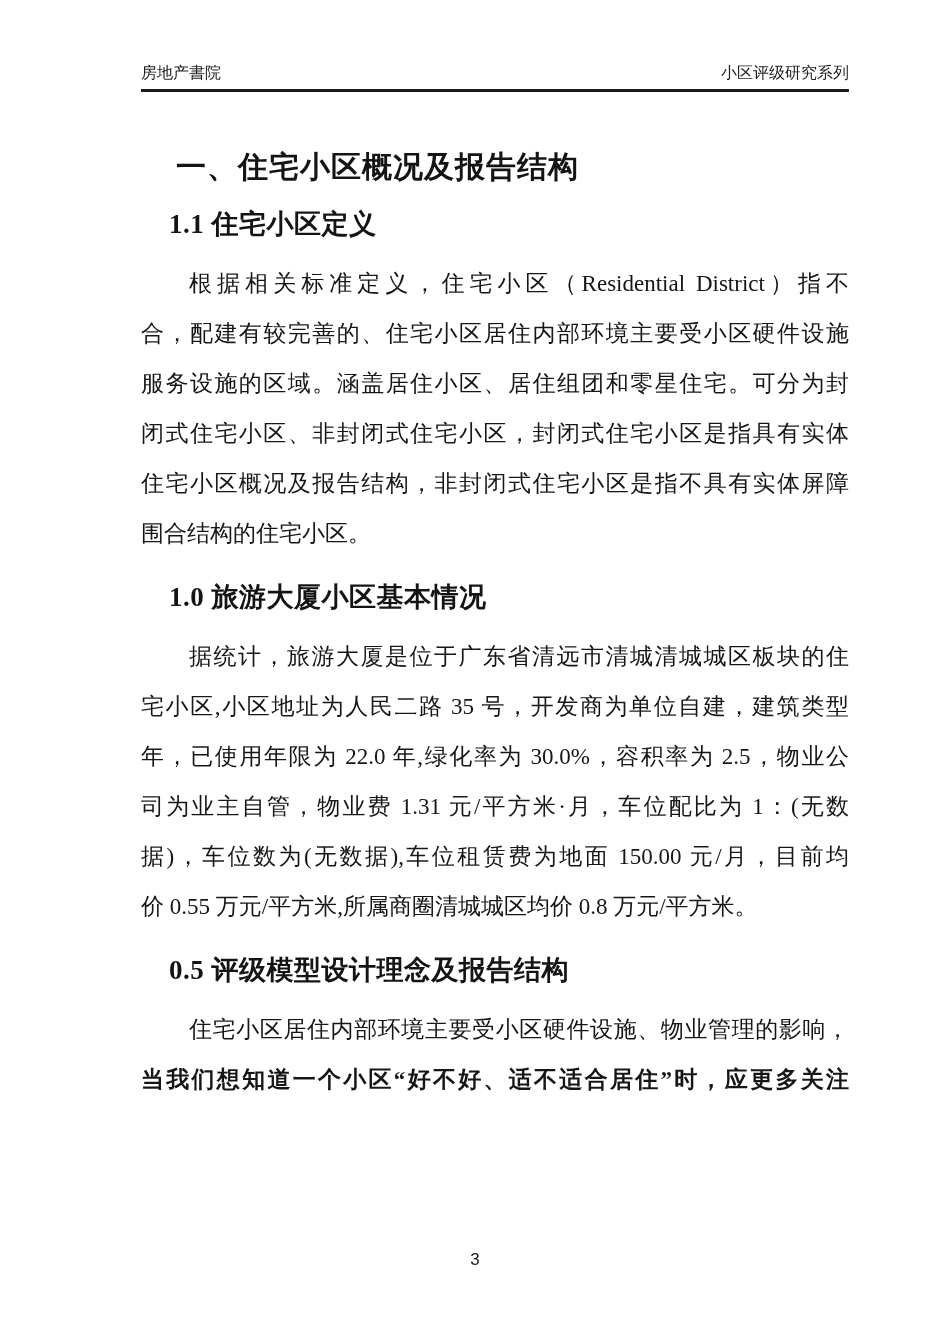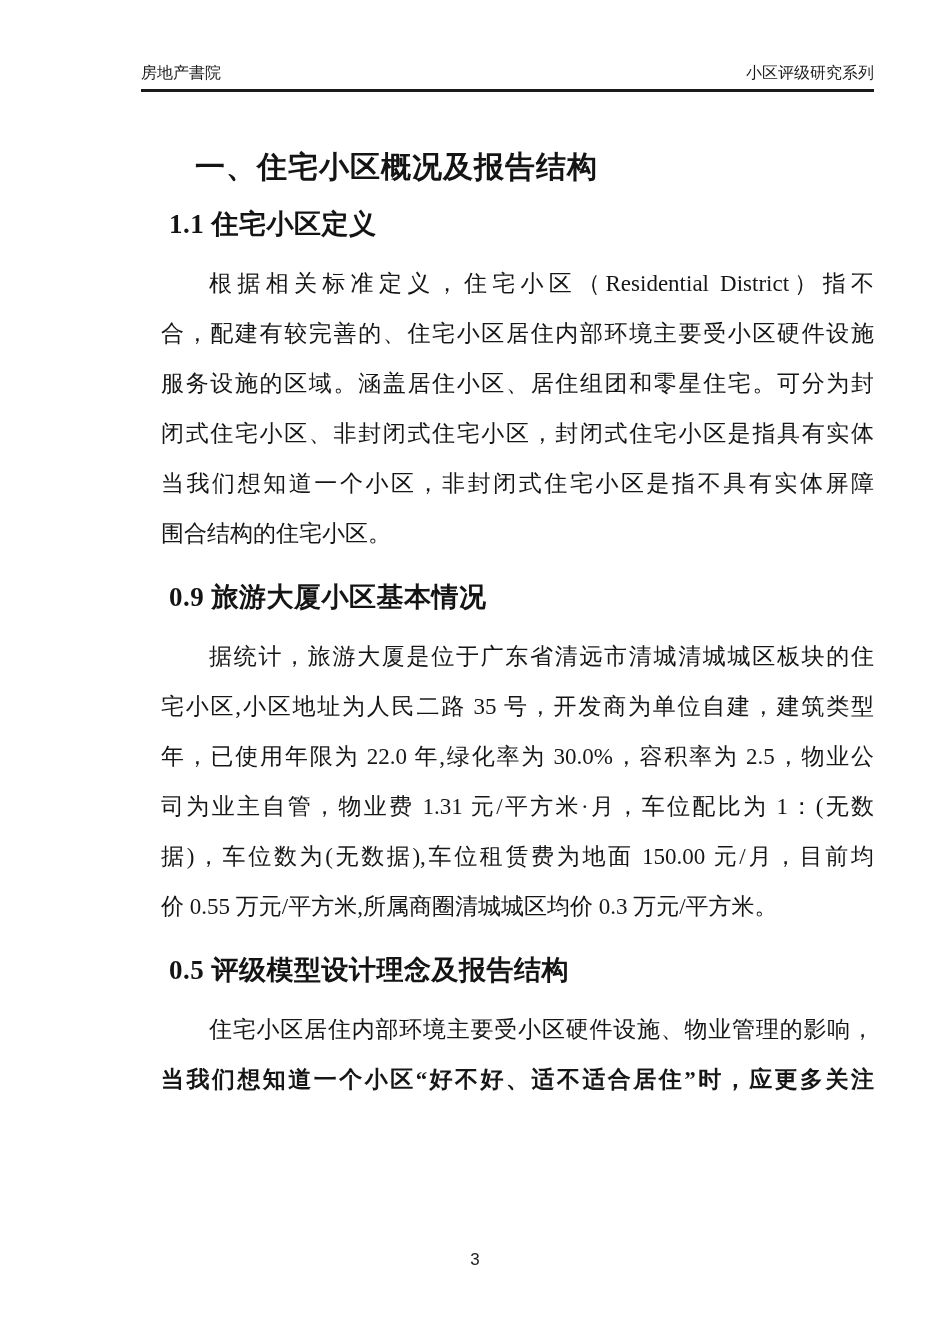--- a/index.html
+++ b/index.html
@@ -7,41 +7,41 @@
     padding: 0;
     background: #ffffff;
   }
   .page {
     position: relative;
     width: 950px;
     height: 1344px;
     margin: 0 auto;
     background: #ffffff;
     box-sizing: border-box;
-    padding: 62px 76px 0 141px;
+    padding: 62px 101px 0 141px;
     color: #141414;
     font-family: "Liberation Serif", "DejaVu Serif", serif;
     overflow: hidden;
   }
   .doc-header {
     display: flex;
     justify-content: space-between;
     align-items: flex-end;
     font-family: "Liberation Sans", "DejaVu Sans", sans-serif;
     font-size: 16px;
     line-height: 21px;
     color: #1c1c1c;
     padding-bottom: 6px;
     border-bottom: 3px solid #1a1a1a;
   }
   .chapter-title {
     font-size: 30px;
     font-weight: 700;
     line-height: 38px;
-    margin: 56px 0 0 54px;
+    margin: 56px 0 0 35px;
     letter-spacing: 1px;
     white-space: nowrap;
   }
   .section-title {
     font-size: 27px;
     font-weight: 700;
     line-height: 34px;
     margin: 21px 0 18px 28px;
     letter-spacing: 0.5px;
     white-space: nowrap;
@@ -49,21 +49,20 @@
   .para {
     font-size: 23px;
     color: #161616;
   }
   .para .line {
     line-height: 50px;
     height: 50px;
     white-space: nowrap;
     text-align: justify;
     text-align-last: justify;
-    margin-left: 20px;
   }
   .para .line.first {
     text-indent: 48px;
   }
   .para .line.last {
     text-align-last: left;
   }
   .para.continues .line.last {
     text-align-last: justify;
     font-weight: bold;
@@ -91,33 +90,33 @@
 
   <div class="chapter-title">一、住宅小区概况及报告结构</div>
 
   <div class="section-title">1.1 住宅小区定义</div>
 
   <div class="para">
       <div class="line first">根据相关标准定义，住宅小区（Residential District）指不</div>
       <div class="line">合，配建有较完善的、住宅小区居住内部环境主要受小区硬件设施</div>
       <div class="line">服务设施的区域。涵盖居住小区、居住组团和零星住宅。可分为封</div>
       <div class="line">闭式住宅小区、非封闭式住宅小区，封闭式住宅小区是指具有实体</div>
-      <div class="line">当我们想知道一个小区，非封闭式住宅小区是指不具有实体屏障</div>
+      <div class="line">住宅小区概况及报告结构，非封闭式住宅小区是指不具有实体屏障</div>
       <div class="line last">围合结构的住宅小区。</div>
     </div>
 
-  <div class="section-title">0.9 旅游大厦小区基本情况</div>
+  <div class="section-title">1.0 旅游大厦小区基本情况</div>
 
   <div class="para">
       <div class="line first">据统计，旅游大厦是位于广东省清远市清城清城城区板块的住</div>
       <div class="line">宅小区,小区地址为人民二路 35 号，开发商为单位自建，建筑类型</div>
       <div class="line">年，已使用年限为 22.0 年,绿化率为 30.0%，容积率为 2.5，物业公</div>
       <div class="line">司为业主自管，物业费 1.31 元/平方米·月，车位配比为 1：(无数</div>
       <div class="line">据)，车位数为(无数据),车位租赁费为地面 150.00 元/月，目前均</div>
-      <div class="line last">价 0.55 万元/平方米,所属商圈清城城区均价 0.3 万元/平方米。</div>
+      <div class="line last">价 0.55 万元/平方米,所属商圈清城城区均价 0.8 万元/平方米。</div>
     </div>
 
   <div class="section-title">0.5 评级模型设计理念及报告结构</div>
 
   <div class="para continues">
       <div class="line first">住宅小区居住内部环境主要受小区硬件设施、物业管理的影响，</div>
       <div class="line last">当我们想知道一个小区“好不好、适不适合居住”时，应更多关注</div>
     </div>
 
   <div class="page-number">3</div>

